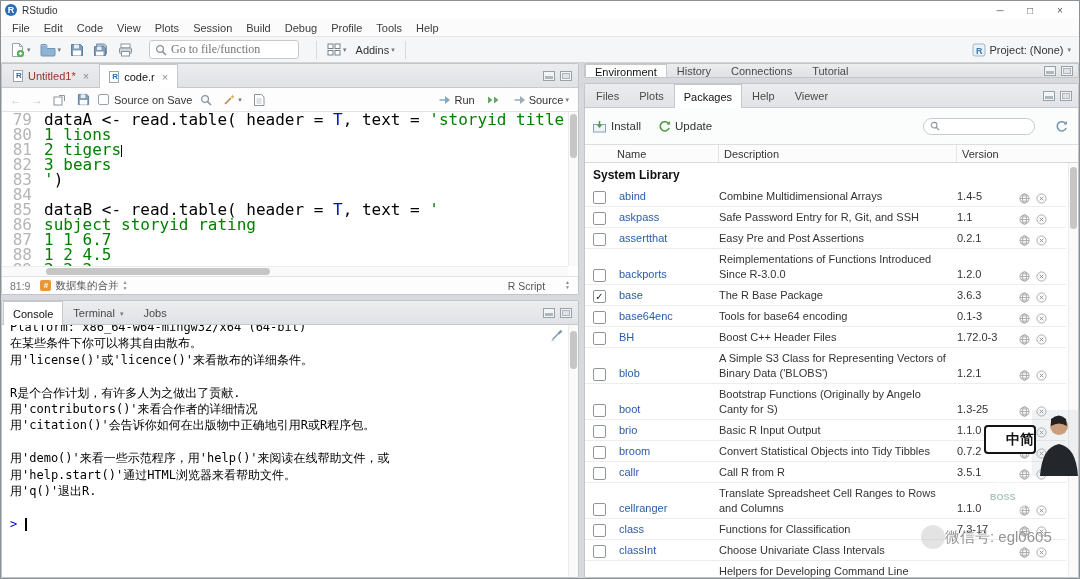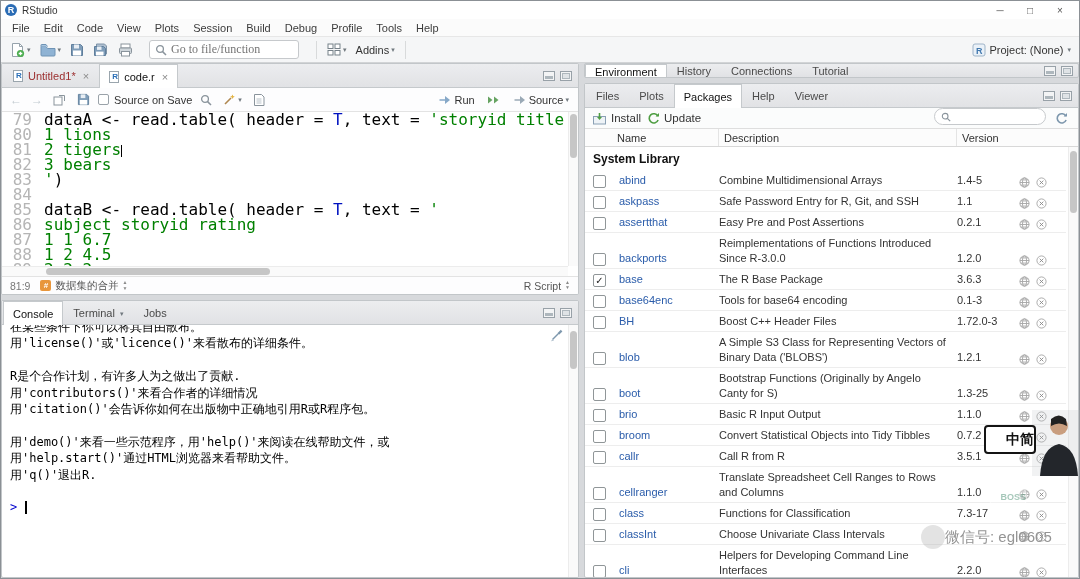--- a/index.html
+++ b/index.html
@@ -58,36 +58,36 @@
   .cursor{display:inline-block;width:1px;height:12px;background:#000;vertical-align:-2px}
   .hscroll{position:absolute;left:0;right:10px;bottom:0;height:10px;background:#fafafa;border-top:1px solid #ececec}
   .hscroll .thumb{position:absolute;left:44px;width:224px;top:1px;height:7px;background:#c6c6c6;border-radius:4px}
   .vscroll{position:absolute;top:0;right:0;width:10px;background:#fafafa;border-left:1px solid #ececec}
   .vscroll .thumb{position:absolute;left:1px;right:1px;border-radius:4px;background:#c6c6c6}
   .code-area .vscroll{bottom:10px}
   .src-status{height:18px;background:#fdfdfe;border-top:1px solid #e3e3e3;display:flex;align-items:center;font-size:10.5px;color:#777;padding:0 8px;gap:10px;flex-shrink:0}
   .sec-chooser{display:flex;align-items:center;gap:4px;color:#555}
   .sec-icon{width:11px;height:11px;background:#e8963c;border-radius:2px;color:#fff;font-size:8px;font-weight:bold;display:inline-flex;align-items:center;justify-content:center}
   .ud{display:inline-flex;flex-direction:column;font-size:5px;color:#8a8a8a;line-height:1.1}
-  .filetype{margin-left:auto;display:flex;align-items:flex-start;gap:4px;color:#555}
+  .filetype{margin-left:auto;display:flex;align-items:flex-start;gap:20px;color:#555}
 
   
   .console-panel{flex:1;min-height:0}
   .console-out{flex:1;position:relative;overflow:hidden;padding:2px 14px 0 8px;font-family:"DejaVu Sans Mono","Liberation Mono",monospace;font-size:12px;line-height:16.4px;color:#000}
   .console-out .cline:first-child{margin-top:-8px}
   .prompt-line{display:flex;align-items:center}
   .prompt{color:#0000cd}
   .console-cursor{display:inline-block;width:1.5px;height:13px;background:#000;margin-left:8px}
   .broom{position:absolute;top:3px;right:14px}
   .console-out .vscroll{top:0;bottom:0}
 
   
   .env-panel{height:15px;flex-shrink:0;background:linear-gradient(#ecedef,#e1e2e5);border:1px solid #c2c6c9;border-radius:2px;display:flex;align-items:center;overflow:hidden}
   .files-panel{flex:1;min-height:0}
-  .pkg-toolbar{height:21px;background:#fbfcfc;border-bottom:1px solid #dedede;display:flex;padding:0 7px;gap:6px;font-size:11.5px;color:#333;flex-shrink:0}
+  .pkg-toolbar{height:37px;background:#fbfcfc;border-bottom:1px solid #dedede;display:flex;align-items:center;padding:0 7px;gap:17px;font-size:11.5px;color:#333;flex-shrink:0}
   .pkg-btn{display:inline-flex;align-items:center;gap:4px}
   .search-box{margin-left:auto;width:112px;height:17px;border:1px solid #c6c9cc;border-radius:9px;background:#fff;display:flex;align-items:center;padding:0 6px;gap:4px}
   .search-box input{border:none;outline:none;flex:1;min-width:0;font-size:10px;font-family:inherit;background:transparent}
   .pkg-header{height:18px;display:flex;align-items:center;font-size:11px;color:#333;border-bottom:1px solid #d8d8d8;background:#fcfcfc;flex-shrink:0}
   .h-name{margin-left:32px;width:101px}
   .h-desc{width:238px;border-left:1px solid #e4e4e4;padding-left:5px;height:100%;display:flex;align-items:center}
   .h-ver{border-left:1px solid #e4e4e4;padding-left:5px;height:100%;display:flex;align-items:center;flex:1}
   .pkg-body{flex:1;overflow:hidden;position:relative;padding-right:12px}
   .pkg-section{font-weight:bold;font-size:12px;color:#111;padding:5px 8px 4px 8px}
   .pkg-row{display:flex;align-items:flex-end;padding:3px 0 2px 8px;border-bottom:1px solid #ededed;font-size:11px;line-height:15px}
@@ -96,21 +96,21 @@
   .pkg-desc{width:238px;color:#333;flex-shrink:0;padding-right:10px}
   .pkg-ver{width:62px;color:#333;flex-shrink:0}
   .pkg-icons{display:flex;gap:6px;align-items:center;margin-top:1px}
   .icon-btn{display:inline-flex}
   .pkg-body .vscroll{top:0;bottom:0}
 
   
   .wm{position:absolute;z-index:50}
   .wm-person{left:1031px;top:409px;width:49px;height:66px}
   .wm-sticker{left:983px;top:424px;width:52px;height:29px;background:#fff;border:2px solid #141414;border-radius:4px;display:flex;align-items:center;justify-content:flex-end;font-size:14px;font-weight:bold;color:#111}
-  .wm-circle{left:988px;top:477px;width:38px;height:38px;border-radius:50%;background:rgba(255,255,255,0.28);border:1px solid rgba(255,255,255,0.5);display:flex;align-items:center;justify-content:flex-end;font-size:9px;font-weight:bold;color:rgba(30,115,80,0.4)}
+  .wm-circle{left:988px;top:477px;width:38px;height:38px;border-radius:50%;background:rgba(255,255,255,0.28);border:1px solid rgba(255,255,255,0.5);display:flex;align-items:center;justify-content:flex-start;font-size:9px;font-weight:bold;color:rgba(30,115,80,0.4)}
   .wm-wechat{left:920px;top:524px;display:flex;align-items:center;color:#949494;font-size:15px}
   .wm-wechat .logo{width:24px;height:24px;border-radius:50%;background:rgba(175,175,175,0.35)}
 </style>
 </head>
 <body>
 
 <div class="window">
 
   <div class="titlebar">
     <span class="app-icon">R</span>
@@ -352,20 +352,21 @@
                 <span class="tab-label">Jobs</span>
               </div>
             </div>
           <div class="panel-btns">
             <span class="pbtn min"></span>
             <span class="pbtn max"></span>
           </div>
         </div>
         <div class="console-out">
           <div>
+              <div class="cline">Platform: x86_64-w64-mingw32/x64 (64-bit)</div>
               <div class="cline">在某些条件下你可以将其自由散布。</div>
               <div class="cline">用'license()'或'licence()'来看散布的详细条件。</div>
               <div class="cline">&nbsp;</div>
               <div class="cline">R是个合作计划，有许多人为之做出了贡献.</div>
               <div class="cline">用'contributors()'来看合作者的详细情况</div>
               <div class="cline">用'citation()'会告诉你如何在出版物中正确地引用R或R程序包。</div>
               <div class="cline">&nbsp;</div>
               <div class="cline">用'demo()'来看一些示范程序，用'help()'来阅读在线帮助文件，或</div>
               <div class="cline">用'help.start()'通过HTML浏览器来看帮助文件。</div>
               <div class="cline">用'q()'退出R.</div>

